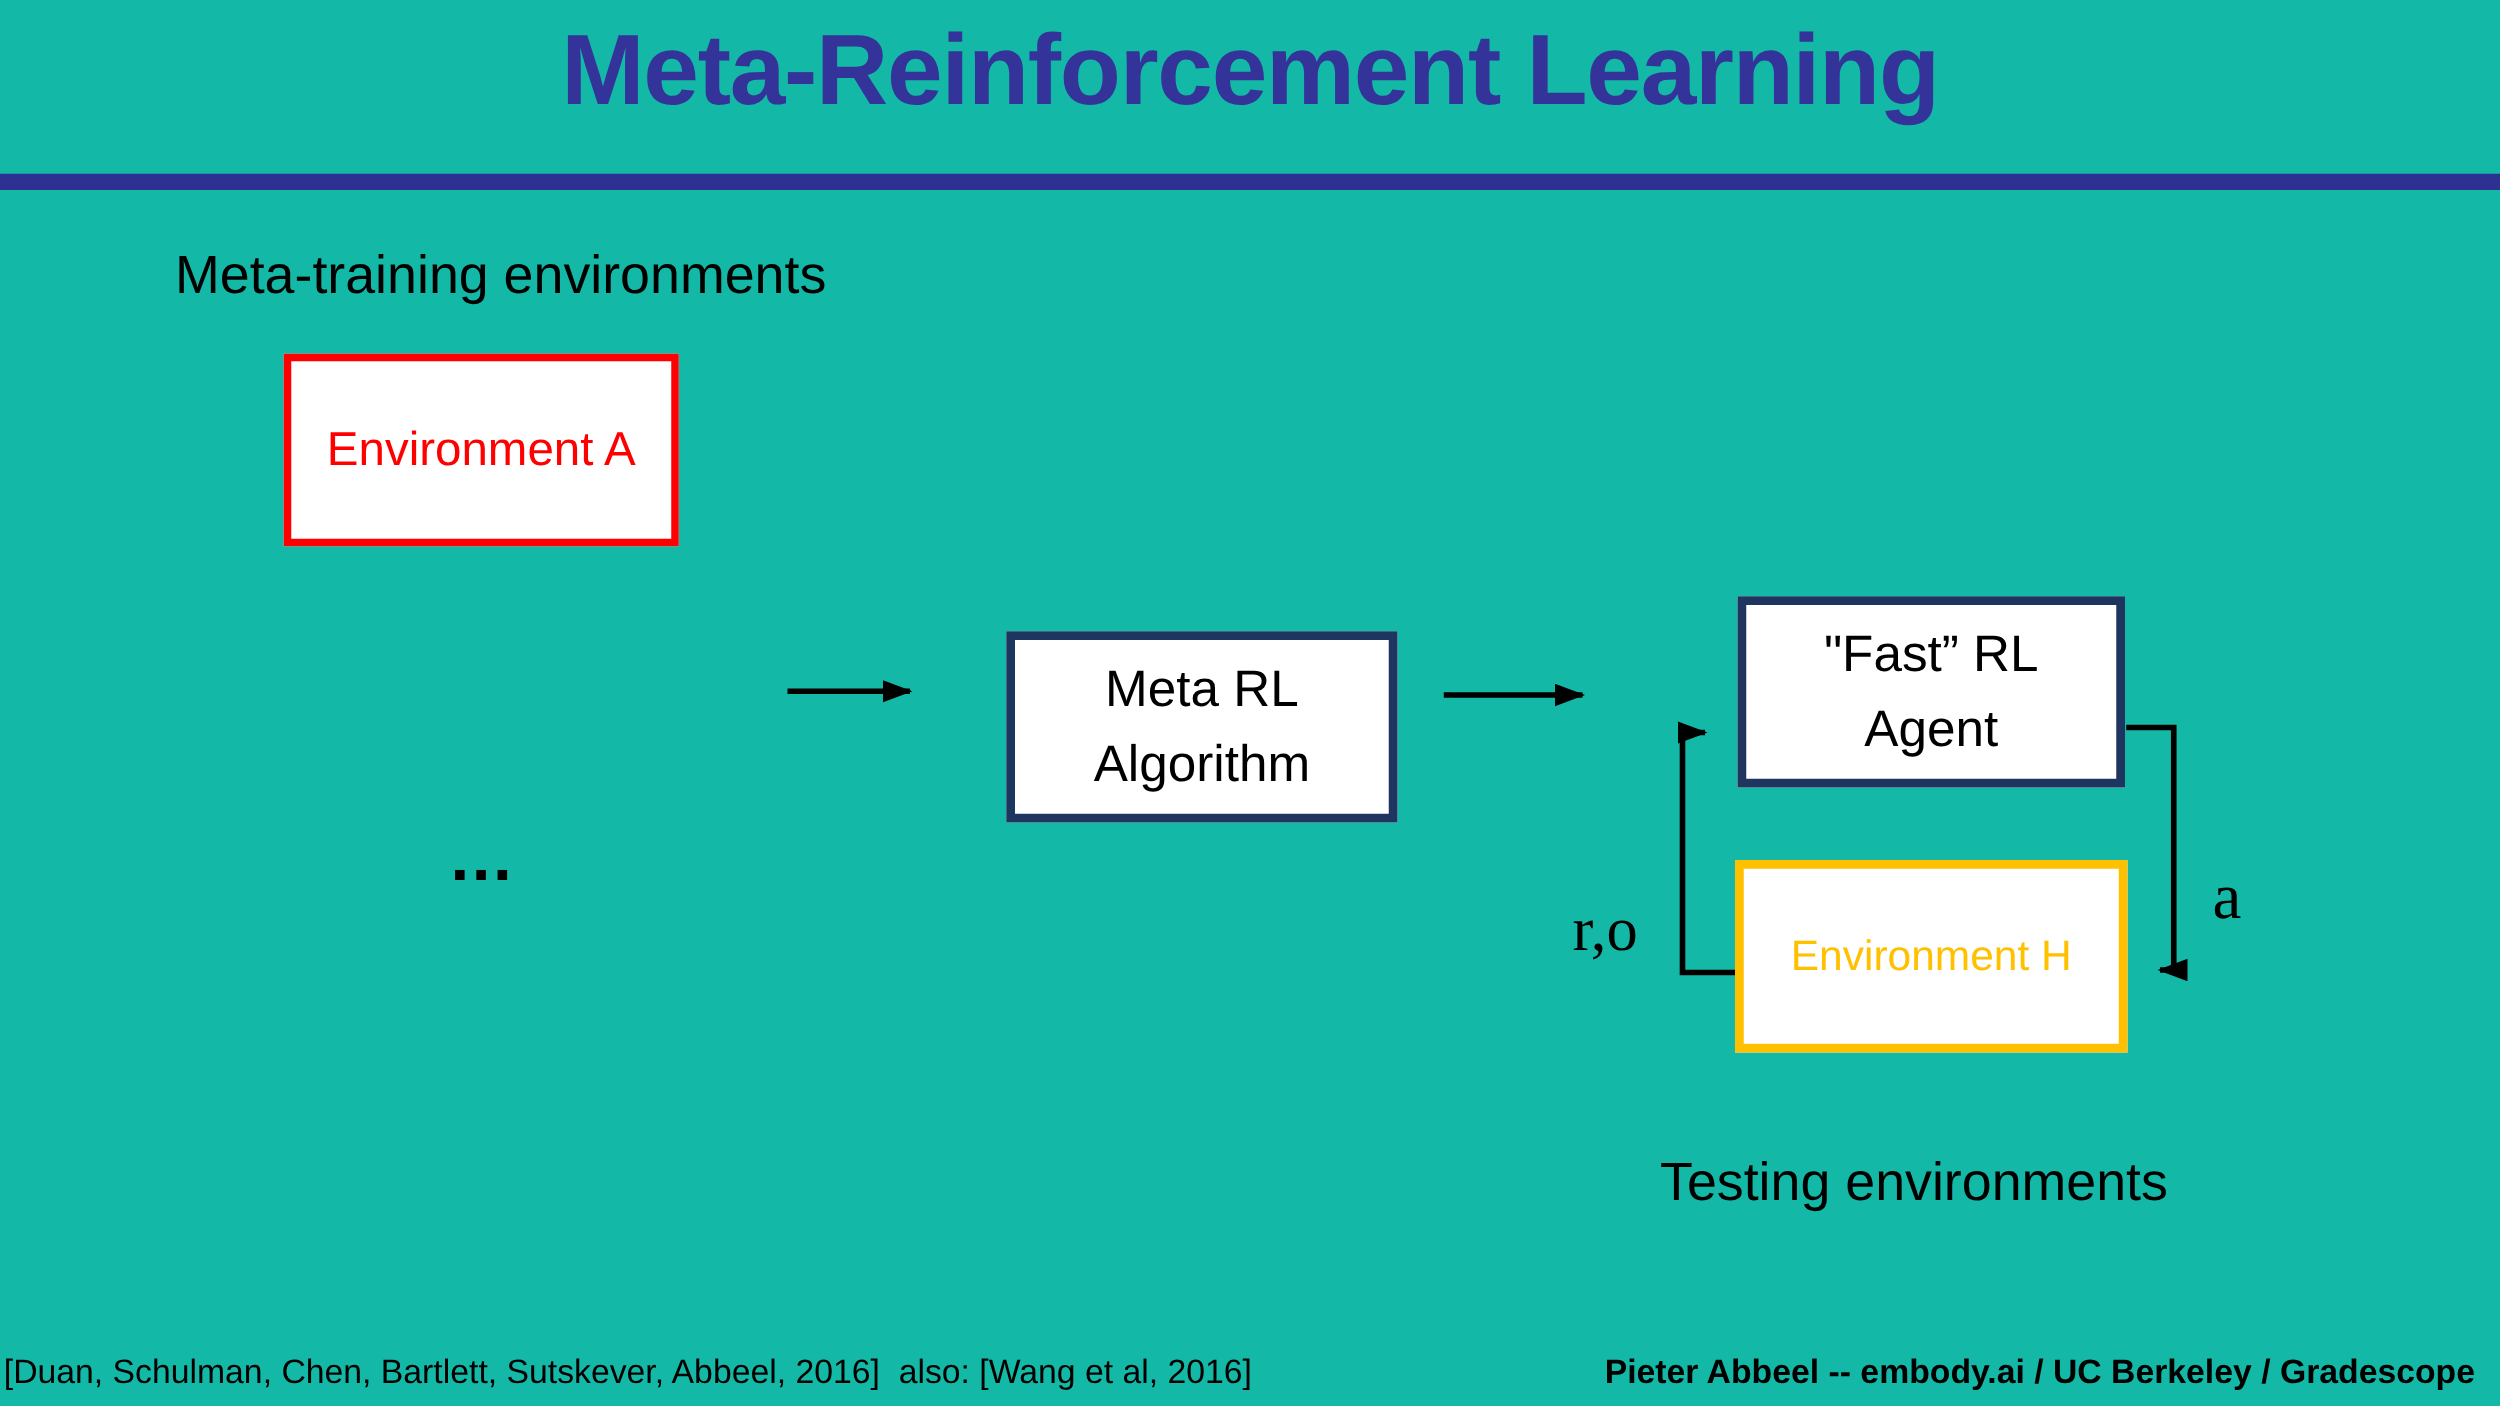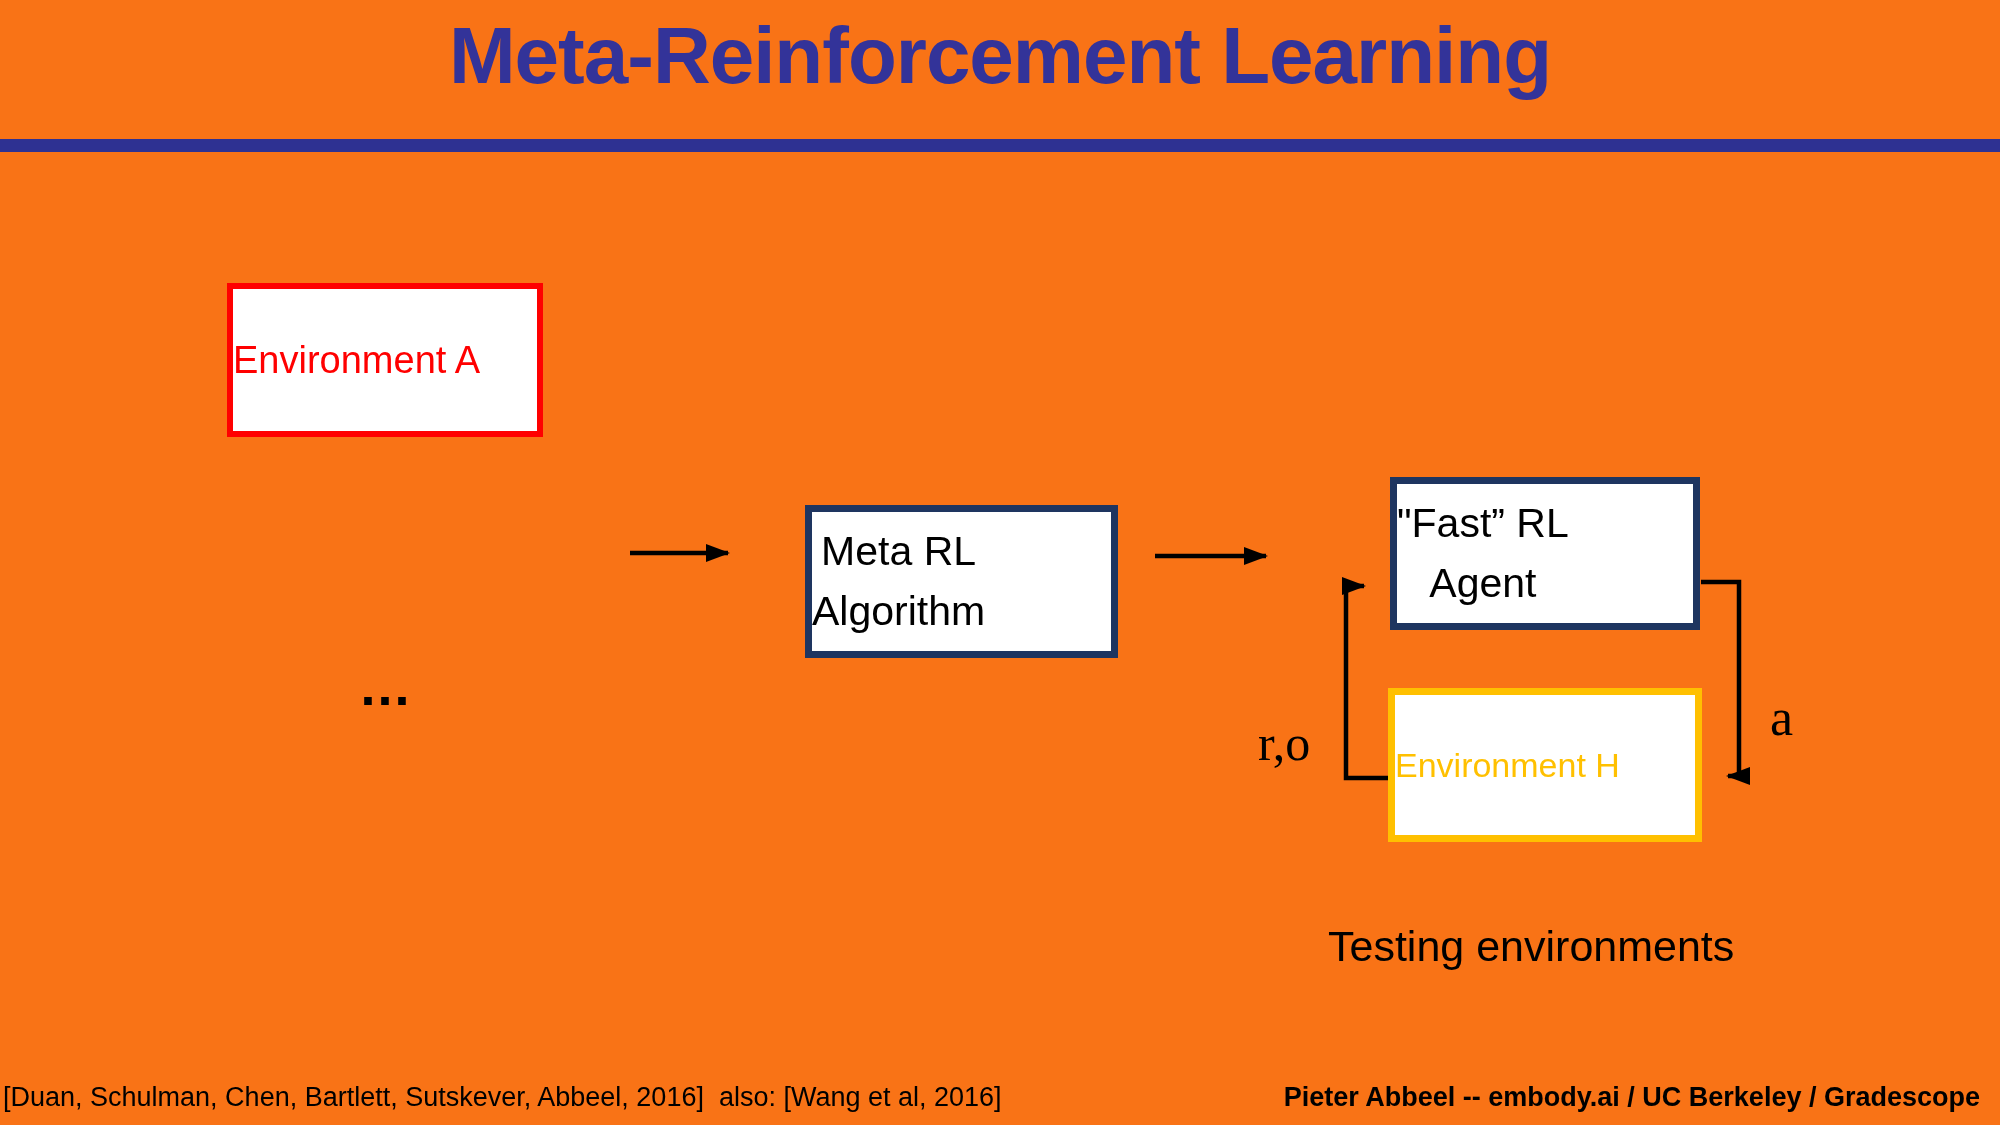--- a/index.html
+++ b/index.html
@@ -1,34 +1,34 @@
 <!DOCTYPE html>
 <html><head>
 <meta charset="utf-8">
 <style>
   html,body{margin:0;padding:0;background:#ffffff;}
   .slide{
-    position:relative;width:2000px;height:1125px;background:#f97316;overflow:hidden;
+    position:relative;width:2000px;height:1125px;background:#14b8a6;overflow:hidden;
     font-family:"Liberation Sans",sans-serif;
   }
   .title{
     position:absolute;left:0;top:10px;width:2000px;margin:0;
     text-align:center;font-size:80px;font-weight:700;color:#333399;
     letter-spacing:-1px;
   }
   .divider{
     position:absolute;left:0;top:139px;width:2000px;height:13px;background:#2E3192;
   }
   .section-label{
     position:absolute;color:#000000;font-size:43px;font-weight:400;white-space:nowrap;
   }
   .meta-training{left:140px;top:196px;}
   .testing{left:1328px;top:922px;}
   .box{
-    position:absolute;display:flex;align-items:center;justify-content:flex-start;
+    position:absolute;display:flex;align-items:center;justify-content:center;
     background:#ffffff;box-sizing:border-box;text-align:center;
   }
   .box span{display:block;}
   .env-a{left:227px;top:283px;width:316px;height:154px;border:6px solid #FF0000;color:#FF0000;font-size:38px;}
   .env-b{left:228px;top:470px;width:314px;height:155px;border:6px solid #27AAE1;color:#27AAE1;font-size:38px;}
   .meta-rl{left:805px;top:477px;width:313px;height:153px;border:7px solid #1E3560;color:#000000;font-size:41px;margin-top:28px;}
   .fast-rl{left:1390px;top:477px;width:310px;height:153px;border:7px solid #1E3560;color:#000000;font-size:41px;}
   .env-h{left:1388px;top:688px;width:314px;height:154px;border:7px solid #FFC000;color:#FFC000;font-size:34px;}
   .multiline{white-space:pre-line;line-height:1.45;}
   .ellipsis{
@@ -49,20 +49,21 @@
   }
 </style>
 </head>
 <body>
 
 <div class="slide">
 
   <h1 class="title">Meta-Reinforcement Learning</h1>
   <div class="divider"></div>
 
+  <div class="section-label meta-training">Meta-training environments</div>
 
   <svg class="flow-arrows" width="2000" height="1125" viewBox="0 0 2000 1125">
     <defs>
       <marker id="ah" markerUnits="userSpaceOnUse" markerWidth="26" markerHeight="20" refX="22" refY="9" orient="auto">
         <path d="M0,0 L24,9 L0,18 Z" fill="#000000"></path>
       </marker>
     </defs>
     <path d="M630,553 L728,553" stroke="#000000" stroke-width="4.5" fill="none" marker-end="url(#ah)"></path>
     <path d="M1155,556 L1266,556" stroke="#000000" stroke-width="4.5" fill="none" marker-end="url(#ah)"></path>
     <path d="M1388,778 L1346,778 L1346,586 L1364,586" stroke="#000000" stroke-width="4.5" fill="none" marker-end="url(#ah)"></path>

